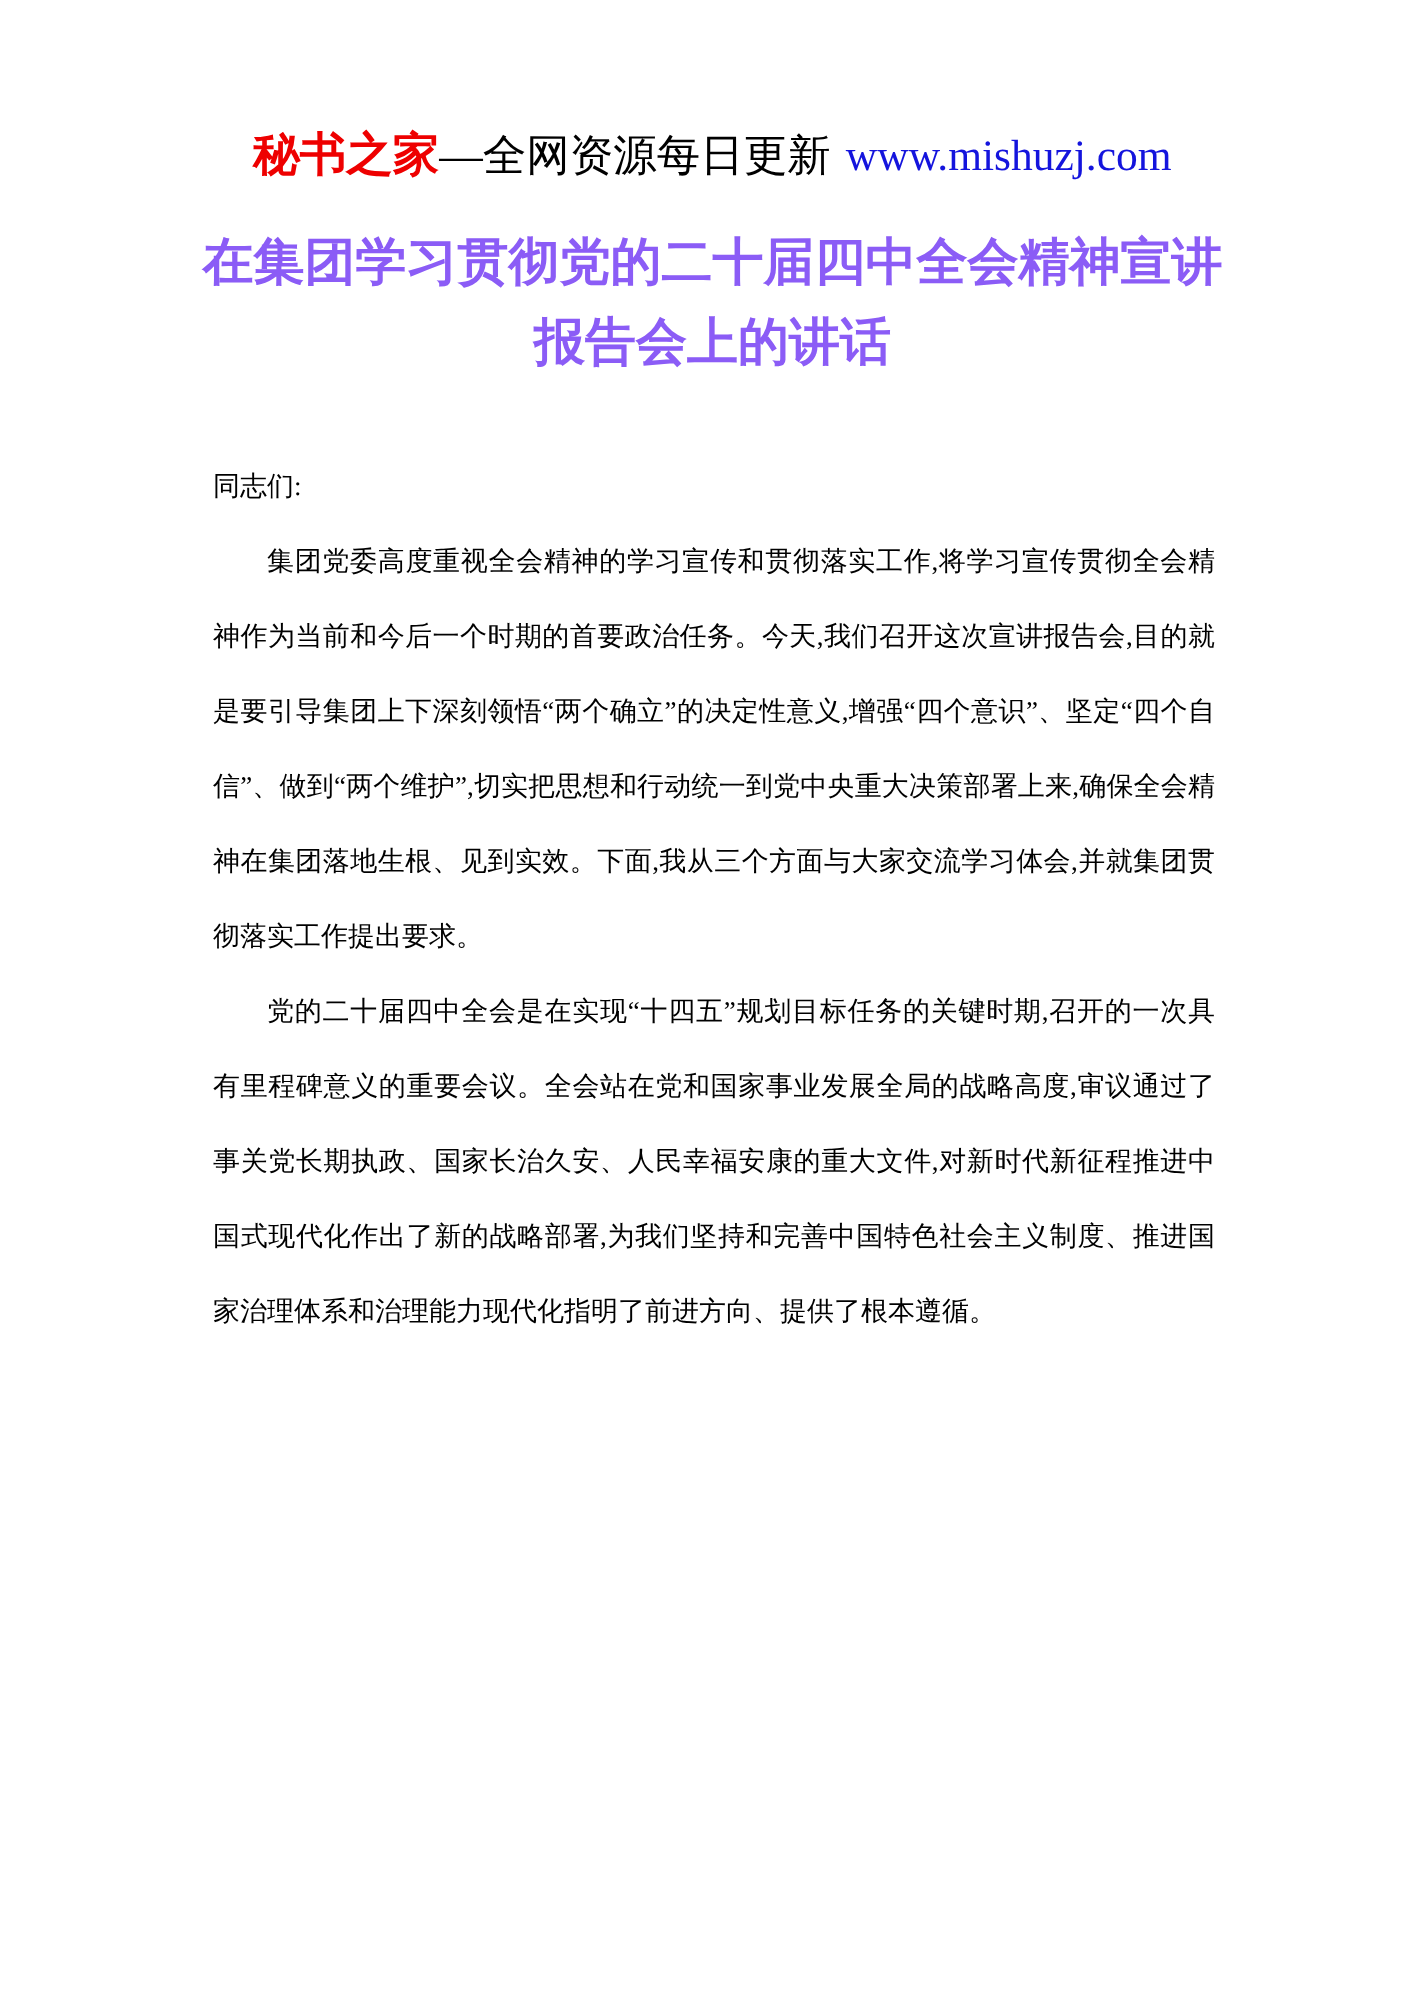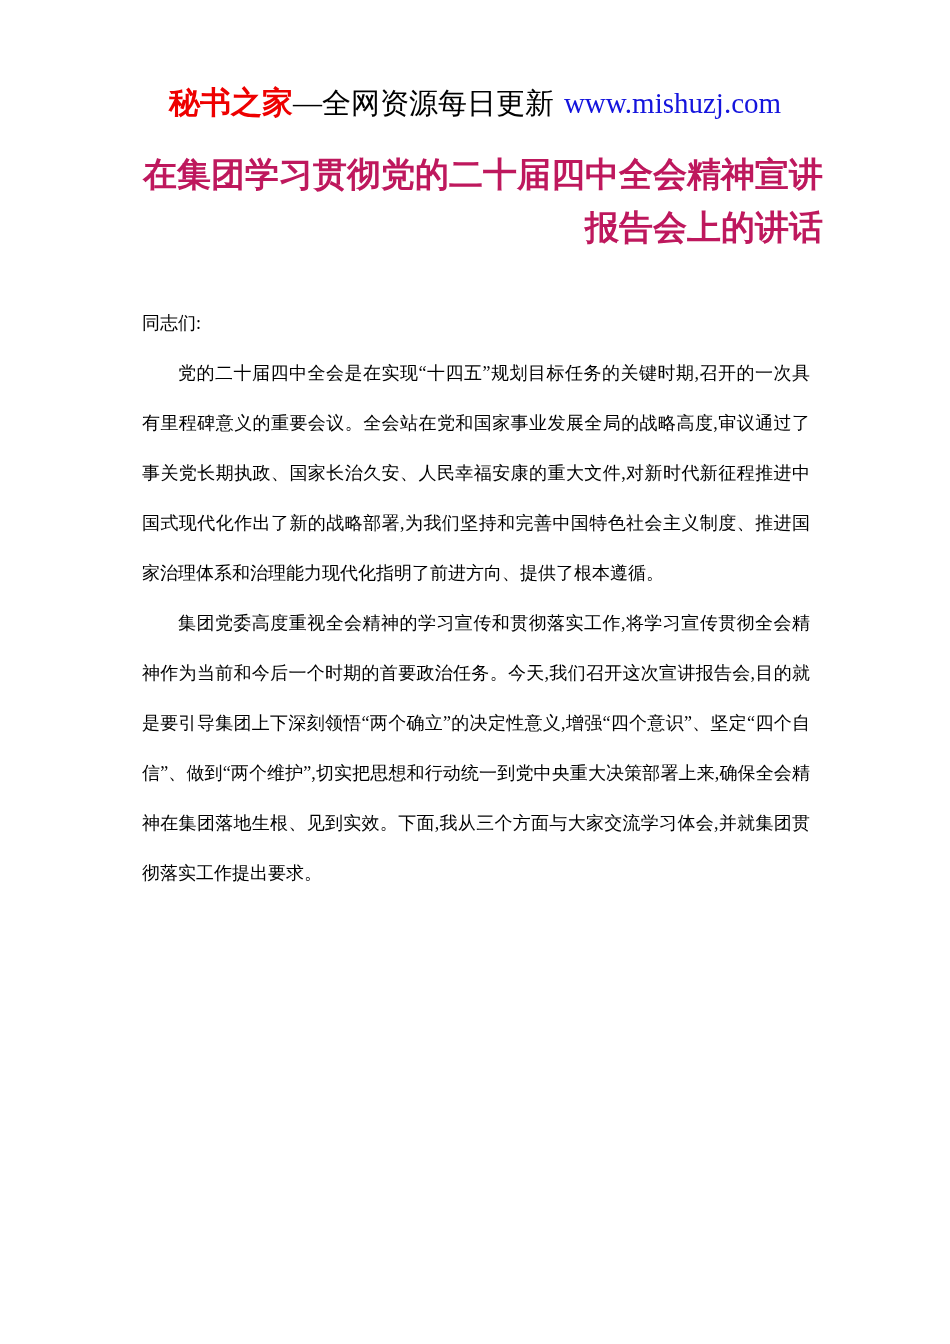--- a/index.html
+++ b/index.html
@@ -31,25 +31,25 @@
   }
   .site-header .url {
     color: #1414dd;
     margin-left: 10px;
     text-decoration: none;
     cursor: pointer;
   }
   .doc-title {
     width: 696px;
     margin: 26px auto 0 auto;
-    text-align: right;
+    text-align: center;
     font-size: 34px;
     font-weight: bold;
     line-height: 53px;
-    color: #be185d;
+    color: #8b5cf6;
     word-break: break-all;
   }
   .doc-body {
     margin: 44px 140px 0 142px;
     font-size: 18px;
     line-height: 50px;
     text-align: justify;
     text-justify: inter-character;
     word-break: break-all;
     color: #000000;
@@ -67,17 +67,17 @@
 <div class="page">
 
   <div class="site-header">
     <span class="brand">秘书之家</span><span class="tagline">—全网资源每日更新</span><span class="url">www.mishuzj.com</span>
   </div>
 
   <h1 class="doc-title">在集团学习贯彻党的二十届四中全会精神宣讲报告会上的讲话</h1>
 
   <div class="doc-body">
     <p class="salutation">同志们:</p>
+    <p class="para">集团党委高度重视全会精神的学习宣传和贯彻落实工作,将学习宣传贯彻全会精神作为当前和今后一个时期的首要政治任务。今天,我们召开这次宣讲报告会,目的就是要引导集团上下深刻领悟“两个确立”的决定性意义,增强“四个意识”、坚定“四个自信”、做到“两个维护”,切实把思想和行动统一到党中央重大决策部署上来,确保全会精神在集团落地生根、见到实效。下面,我从三个方面与大家交流学习体会,并就集团贯彻落实工作提出要求。</p>
     <p class="para">党的二十届四中全会是在实现“十四五”规划目标任务的关键时期,召开的一次具有里程碑意义的重要会议。全会站在党和国家事业发展全局的战略高度,审议通过了事关党长期执政、国家长治久安、人民幸福安康的重大文件,对新时代新征程推进中国式现代化作出了新的战略部署,为我们坚持和完善中国特色社会主义制度、推进国家治理体系和治理能力现代化指明了前进方向、提供了根本遵循。</p>
-    <p class="para">集团党委高度重视全会精神的学习宣传和贯彻落实工作,将学习宣传贯彻全会精神作为当前和今后一个时期的首要政治任务。今天,我们召开这次宣讲报告会,目的就是要引导集团上下深刻领悟“两个确立”的决定性意义,增强“四个意识”、坚定“四个自信”、做到“两个维护”,切实把思想和行动统一到党中央重大决策部署上来,确保全会精神在集团落地生根、见到实效。下面,我从三个方面与大家交流学习体会,并就集团贯彻落实工作提出要求。</p>
   </div>
 
 </div>
 
 </body></html>

